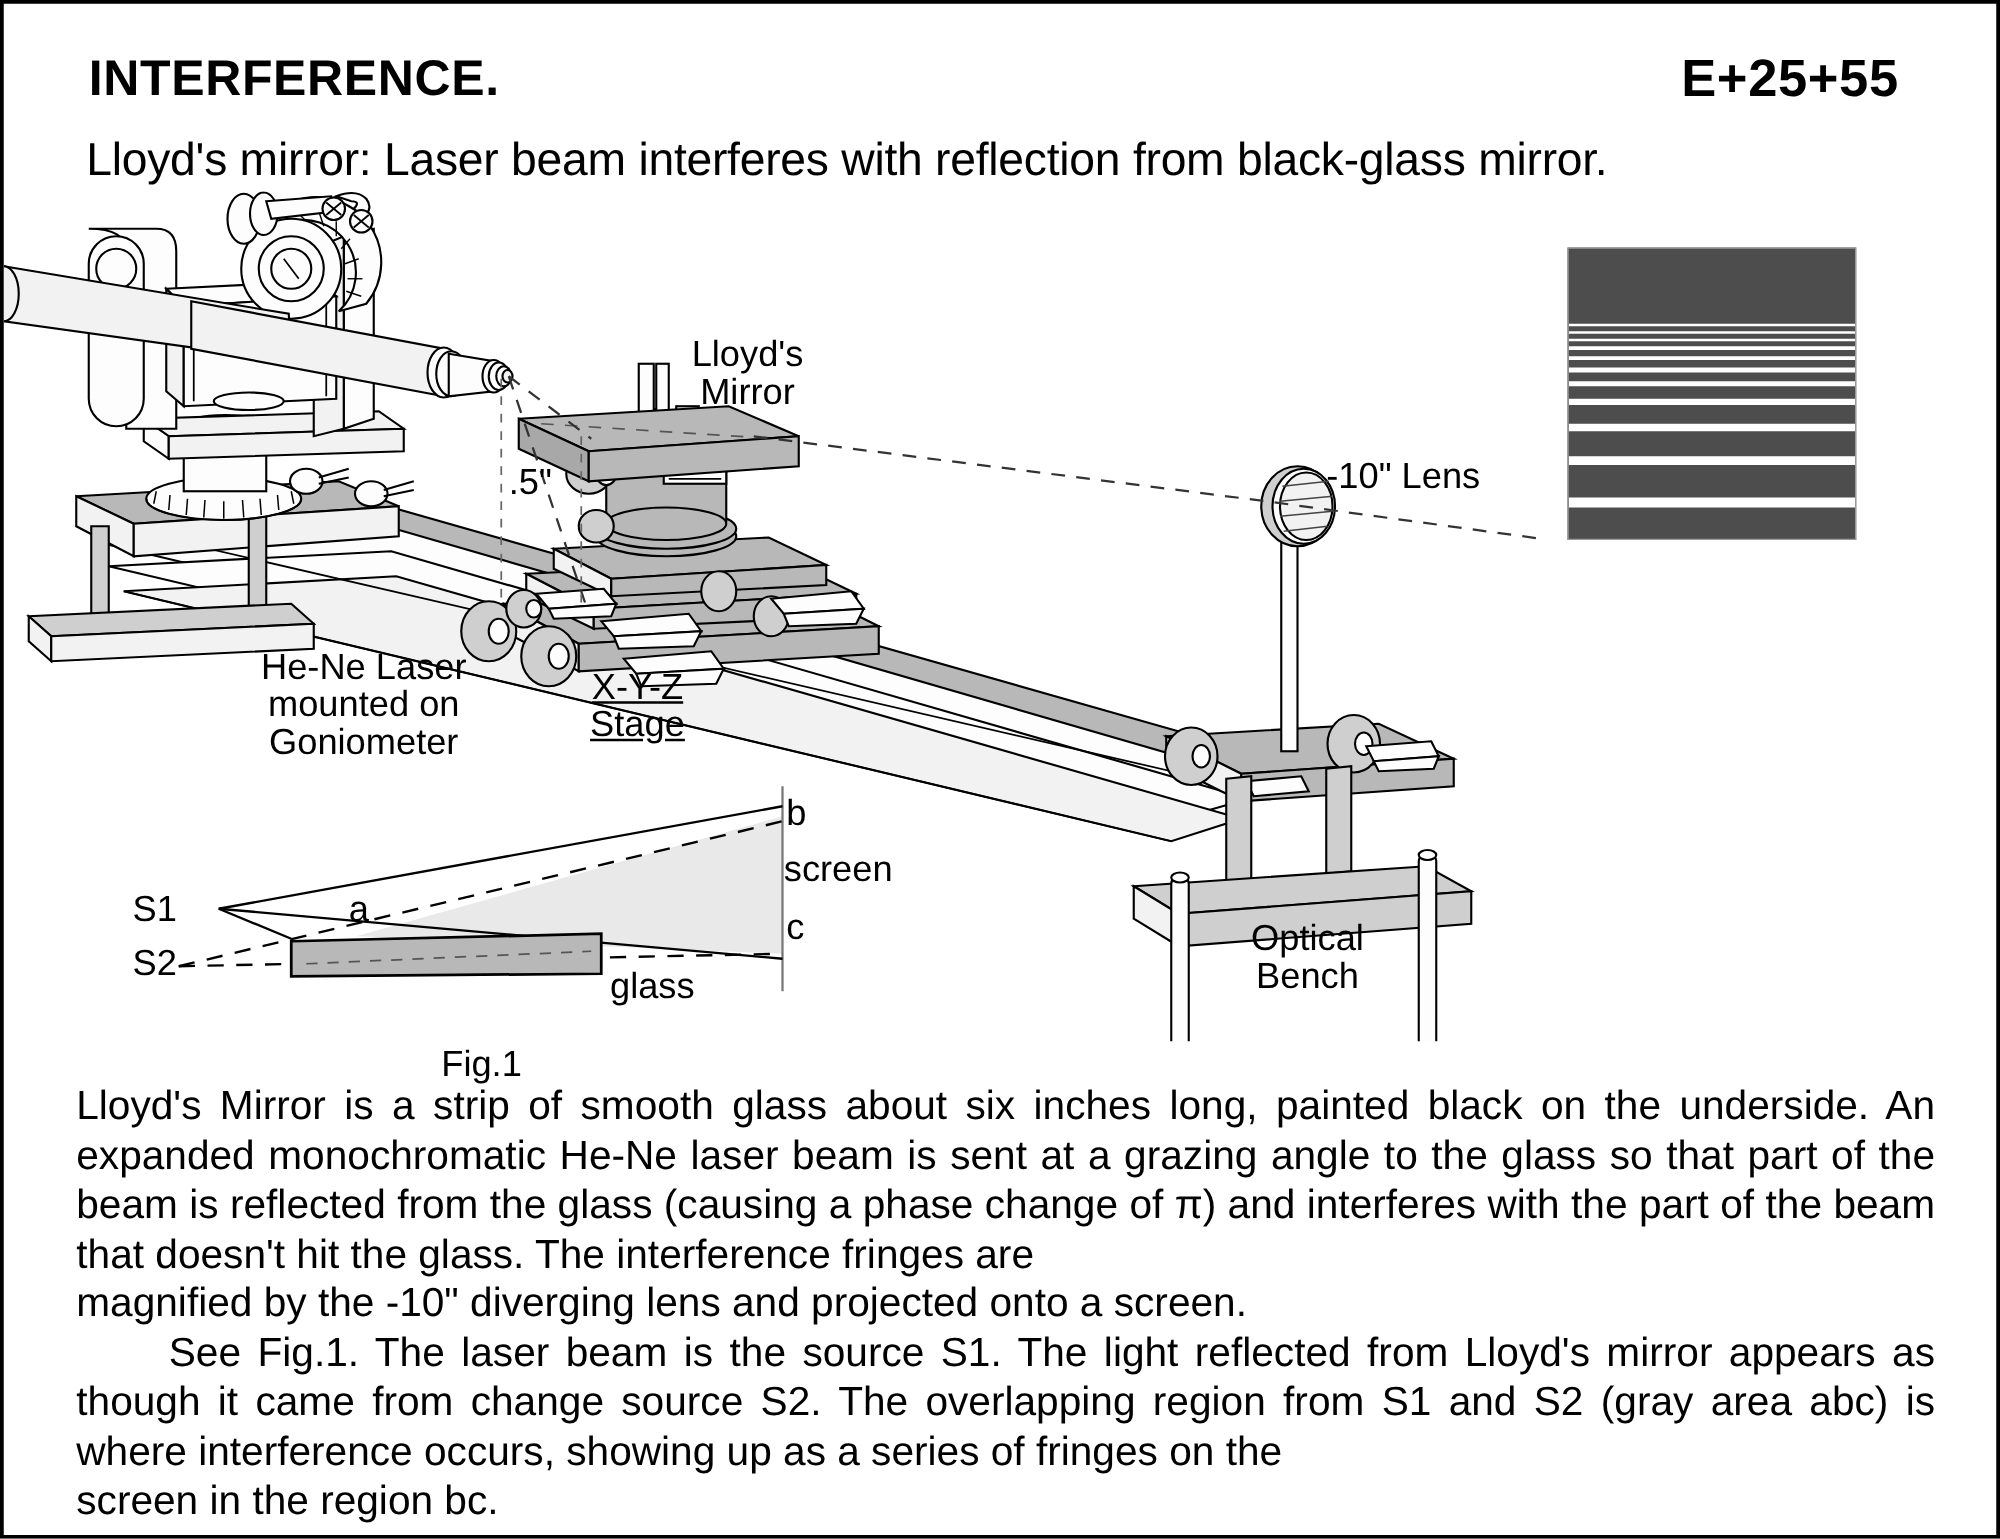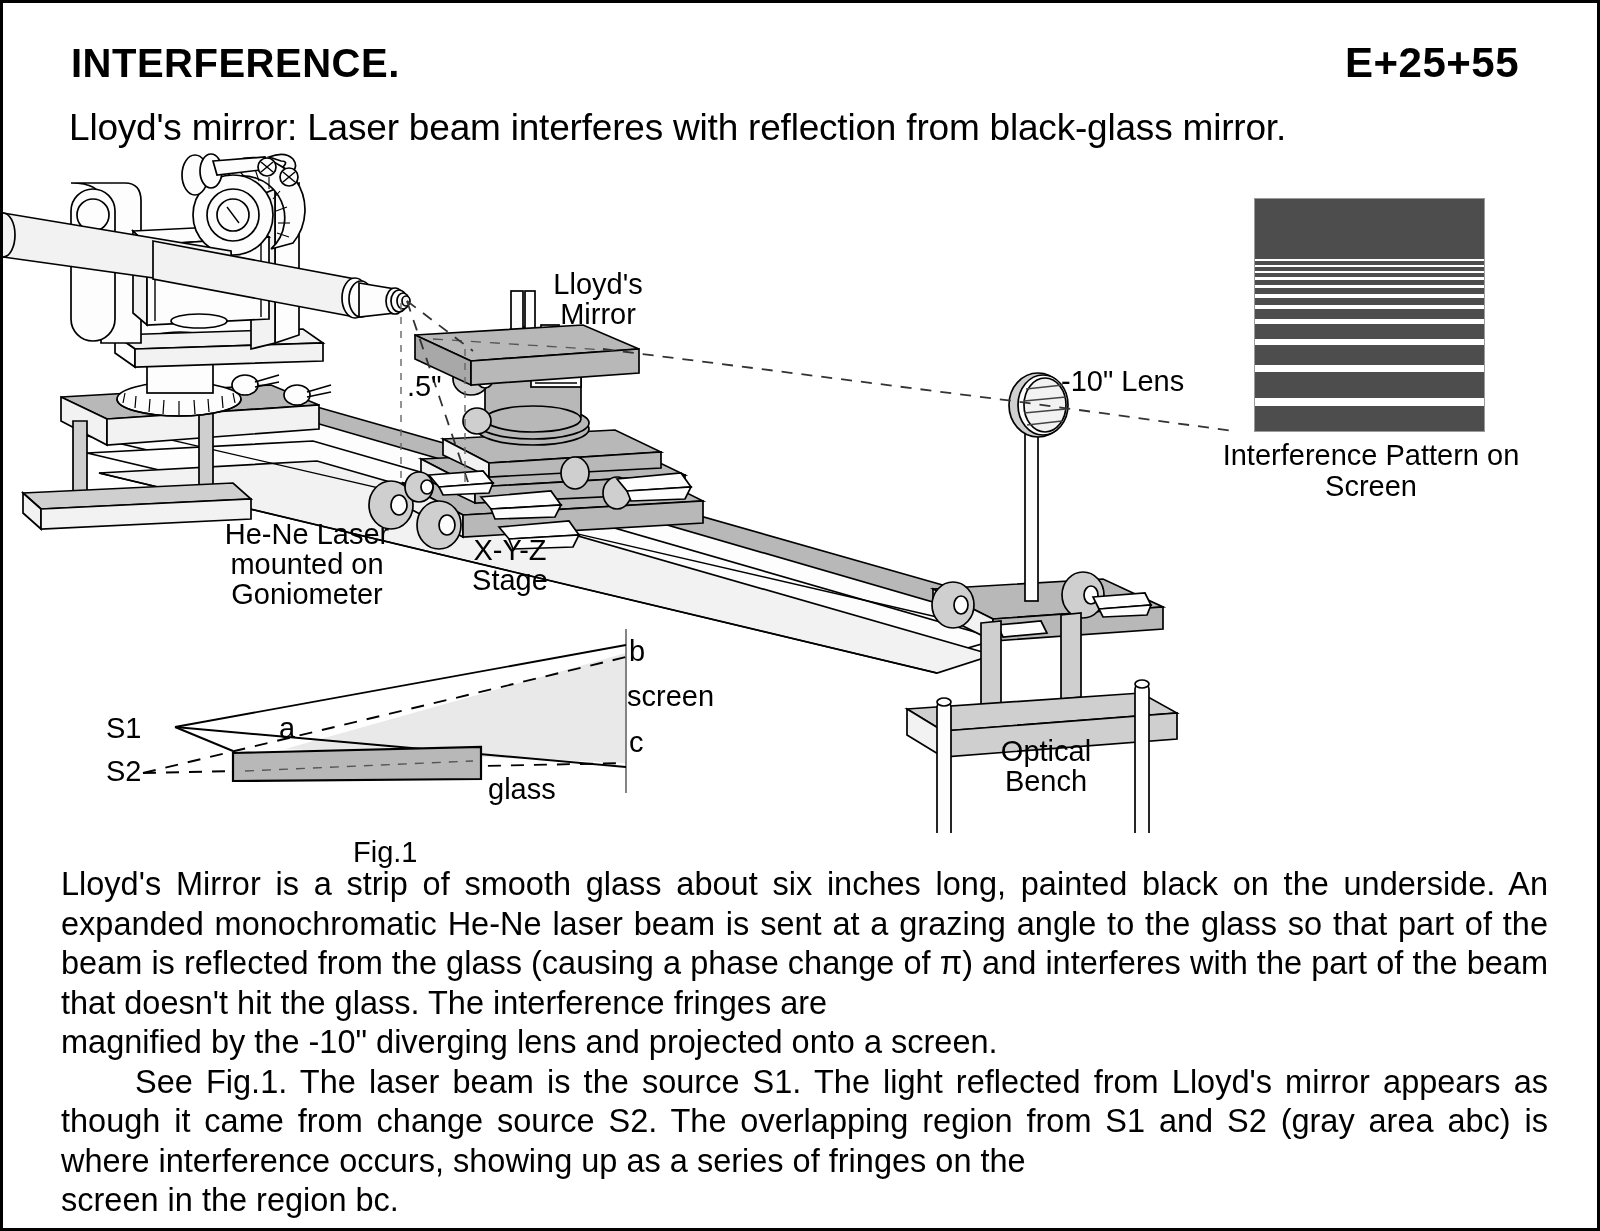--- a/index.html
+++ b/index.html
@@ -337,43 +337,41 @@
         <path class="dimln" d="M398,150 L398,330"></path>
         <path class="dimln" d="M462,196 L462,330"></path>
       </g>
     </svg>
   </div>
 
   <div class="abs lbl c" style="left:540px; top:266px; width:110px;">Lloyd's
 Mirror</div>
   <div class="abs lbl" style="left:404px; top:368px;">.5"</div>
   <div class="abs lbl" style="left:1058px; top:363px;">-10" Lens</div>
-  <div class="abs lbl c" style="left:206px; top:516px; width:196px;">He-Ne Laser
+  <div class="abs lbl c" style="left:190px; top:516px; width:196px;">He-Ne Laser
 mounted on
 Goniometer</div>
-  <div class="abs lbl c" style="left:458px; top:532px; width:98px;">X-Y-Z
+  <div class="abs lbl c" style="left:458px; top:532px; width:98px;text-decoration:underline;">X-Y-Z
 Stage</div>
   <div class="abs lbl c" style="left:984px; top:733px; width:118px;">Optical
 Bench</div>
 
   <div class="abs" id="pattern" style="background: rgb(77, 77, 77);">
       <div class="fringe" style="top: 60px; height: 2px; background: rgb(255, 255, 255);"></div>
       <div class="fringe" style="top: 66px; height: 2px; background: rgb(255, 255, 255);"></div>
       <div class="fringe" style="top: 72px; height: 2px; background: rgb(255, 255, 255);"></div>
       <div class="fringe" style="top: 78px; height: 3px; background: rgb(255, 255, 255);"></div>
       <div class="fringe" style="top: 86px; height: 3px; background: rgb(255, 255, 255);"></div>
       <div class="fringe" style="top: 95px; height: 4px; background: rgb(255, 255, 255);"></div>
       <div class="fringe" style="top: 106px; height: 4px; background: rgb(255, 255, 255);"></div>
       <div class="fringe" style="top: 120px; height: 5px; background: rgb(255, 255, 255);"></div>
       <div class="fringe" style="top: 140px; height: 6px; background: rgb(255, 255, 255);"></div>
       <div class="fringe" style="top: 166px; height: 7px; background: rgb(255, 255, 255);"></div>
       <div class="fringe" style="top: 199px; height: 8px; background: rgb(255, 255, 255);"></div>
     </div>
-  <div class="abs" id="pattern-caption">Interference Pattern
-on Screen</div>
 
   <div class="abs" style="left:100px; top:612px; width:560px; height:210px;">
     <svg width="560" height="210" viewBox="0 0 560 210">
 
       <polygon class="f-gray" points="182,134 523,38 523,148"></polygon>
 
       <line class="f-screen" x1="523" y1="14" x2="523" y2="178"></line>
 
       <line class="f-ln" x1="72" y1="112" x2="523" y2="30"></line>
 

